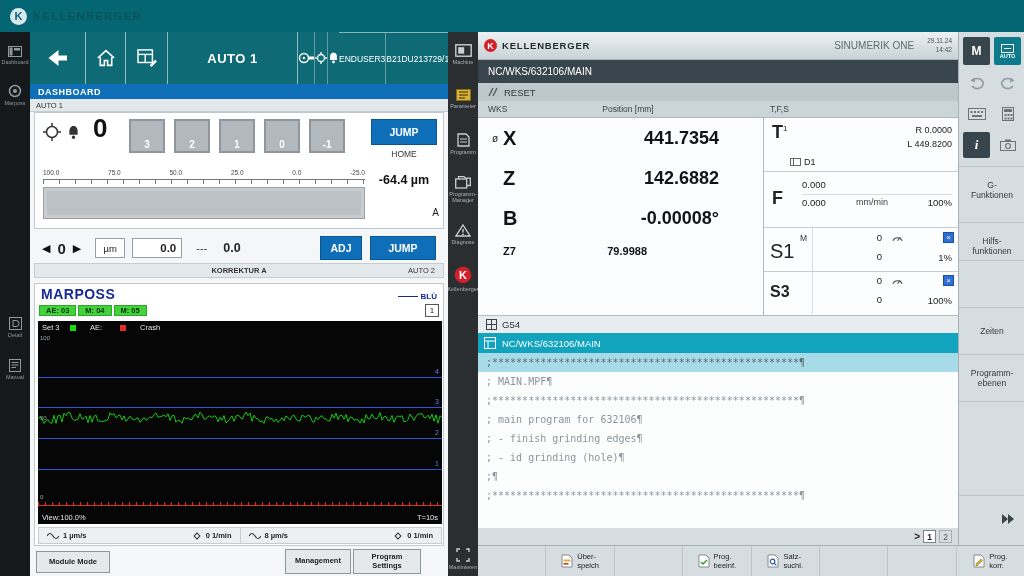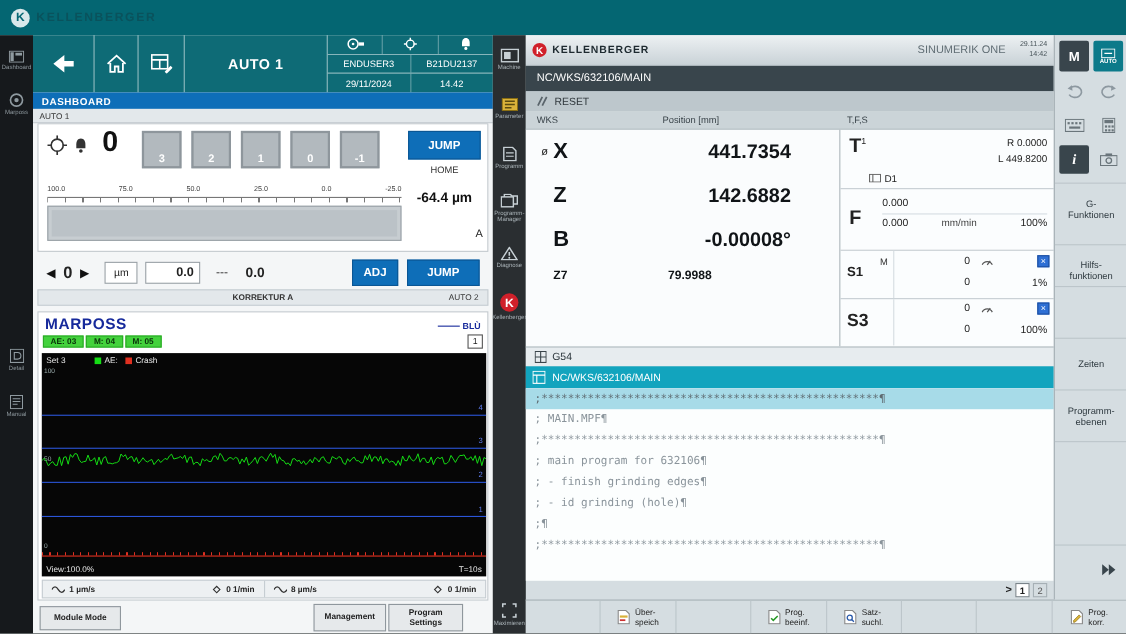--- a/index.html
+++ b/index.html
@@ -19,21 +19,21 @@
 
   
   .leftnav{left:0;top:32px;width:30px;height:544px;background:#16191C}
   .lni{position:absolute;left:0;width:30px;height:38px;display:flex;flex-direction:column;align-items:center;justify-content:center;gap:2px}
   .lnl{font-size:5.5px;color:#8C969C;text-align:center}
 
   
   .mpanel{left:30px;top:32px;width:418px;height:544px;background:#F4F6F7}
   .mheader{left:0;top:0;width:418px;height:52px;background:#0E6B76;display:flex}
   .hbtn{display:flex;align-items:center;justify-content:center;border-right:1px solid rgba(255,255,255,.55)}
-  .sess{width:150px;display:flex;flex-direction:column;font-size:8.5px;color:#fff}
+  .sess{width:150px;display:flex;flex-direction:row;font-size:8.5px;color:#fff}
   .sessrow{flex:1;display:flex;border-top:1px solid rgba(255,255,255,.5)}
   .sesscell{flex:1;display:flex;align-items:center;justify-content:center;border-right:1px solid rgba(255,255,255,.35)}
   .dashbar{left:0;top:52px;width:418px;height:15px;background:#0E6EB8;color:#fff;font-size:9px;font-weight:bold;
            display:flex;align-items:center;padding-left:8px;letter-spacing:.5px}
   .autostrip{left:0;top:67px;width:418px;height:13px;background:#E3E8EB;border-bottom:1px solid #C6CDD2;
              font-size:7.5px;color:#333;display:flex;align-items:center;padding-left:6px}
   .gauge{left:4px;top:80px;width:410px;height:117px;background:#fff;border:1px solid #C2C9CE}
   .sq{width:36px;height:34px;background:#B2B9BE;border:2px solid #8E969C;display:flex;align-items:flex-end;justify-content:center}
   .sqn{color:#fff;font-weight:bold;font-size:10px;line-height:12px}
   .btn-blue{background:#0E6EB8;border:1px solid #0A5694;color:#fff;font-weight:bold;font-size:10.5px;
@@ -288,21 +288,21 @@
       </div>
       <div class="a f" style="left:4px;top:21px;gap:2px">
         <span class="badge">AE: 03</span>
         <span class="badge">M: 04</span>
         <span class="badge">M: 05</span>
       </div>
       <div class="a fc" style="right:4px;top:20px;width:14px;height:13px;border:1px solid #555;background:#fff;font-size:8px">1</div>
 
       <div class="a chart">
         <span class="cl" style="left:4px;top:2px">Set 3</span>
-        <div class="a f" style="left:48px;top:2px;gap:3px">
+        <div class="a f" style="left:32px;top:2px;gap:14px">
           <span style="width:6px;height:6px;background:#15DD15;display:inline-block"></span>
           <span class="cl" style="position:static">AE:</span>
           <span style="width:6px;height:6px;background:#E03020;display:inline-block;margin-left:4px"></span>
           <span class="cl" style="position:static">Crash</span>
         </div>
         <span class="cl" style="left:2px;top:14px;font-size:6px;color:#9AA">100</span>
         <span class="cl" style="left:2px;top:94px;font-size:6px;color:#9AA">50</span>
         <span class="cl" style="left:2px;bottom:24px;font-size:6px;color:#9AA">0</span>
 
         <div class="thr" style="top:56px"></div>
@@ -476,21 +476,21 @@
     </div>
     <div class="tfsblk" style="height:56px">
       <span class="a" style="left:8px;top:16px;font-size:18px;font-weight:bold">F</span>
       <span class="a" style="left:38px;top:7px;font-size:9.5px;color:#222">0.000</span>
       <div class="a" style="left:38px;right:6px;top:22px;border-top:1px solid #D5DDE1"></div>
       <span class="a" style="left:38px;top:25px;font-size:9.5px;color:#222">0.000</span>
       <span class="a" style="left:92px;top:25px;font-size:9px;color:#444">mm/min</span>
       <span class="a" style="right:6px;top:25px;font-size:9.5px;color:#222">100%</span>
     </div>
     <div class="tfsblk" style="height:44px">
-      <span class="a" style="left:6px;top:12px;font-size:12px;font-weight:bold">S1</span>
+      <span class="a" style="left:6px;top:12px;font-size:20px;font-weight:normal">S1</span>
       <span class="a" style="left:36px;top:5px;font-size:8.5px;color:#333">M</span>
       <div class="a" style="left:48px;top:0;bottom:0;border-left:1px solid #D5DDE1"></div>
       <span class="a" style="left:60px;top:4px;width:58px;text-align:right;font-size:9.5px">0</span>
       <svg class="a" style="left:128px;top:6px" width="11" height="8" viewBox="0 0 12 8">
           <path d="M1 7 A5.5 5.5 0 0 1 11 7" fill="none" stroke="#555" stroke-width="1.2"></path>
           <line x1="6" y1="7" x2="9" y2="3" stroke="#555" stroke-width="1.2"></line>
         </svg>
       <div class="a xbox" style="right:4px;top:4px">×</div>
       <span class="a" style="left:60px;top:23px;width:58px;text-align:right;font-size:9.5px">0</span>
       <span class="a" style="right:6px;top:24px;font-size:9.5px">1%</span>

